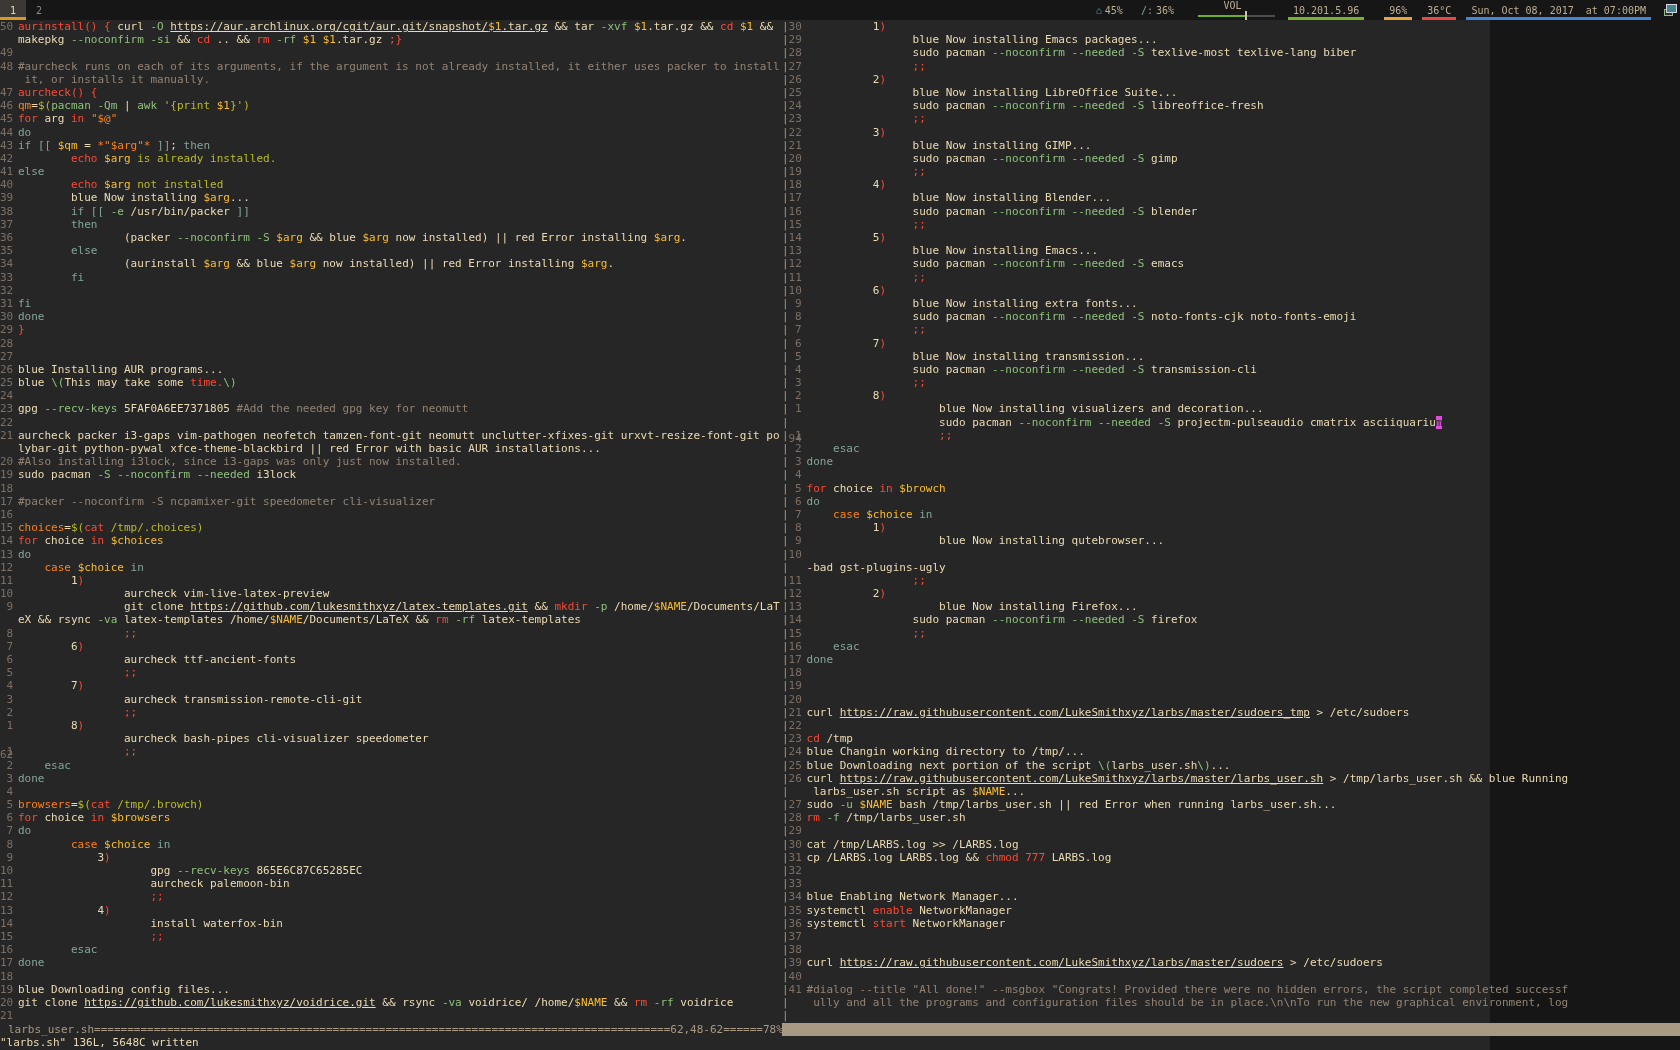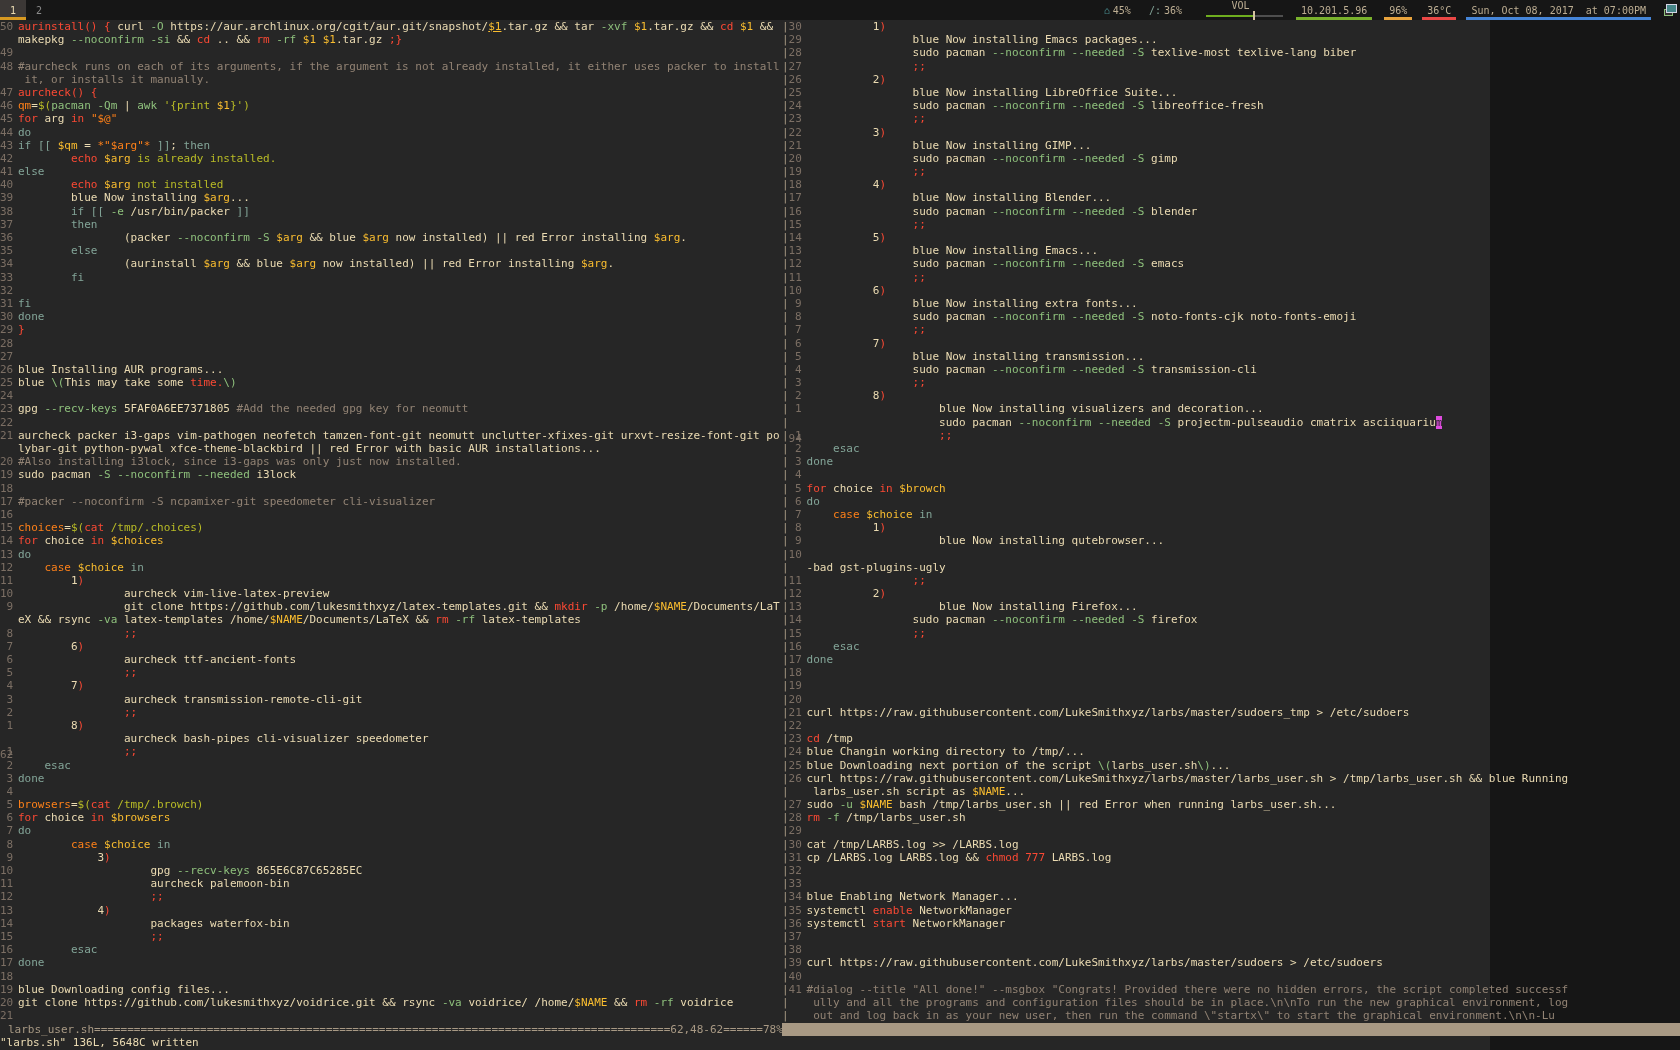--- a/index.html
+++ b/index.html
@@ -42,21 +42,21 @@
   .ln.cur { text-align:left;margin-top:16px; }
   .code { white-space:pre; }
   .t-f { color:#ebdbb2; }
   .t-r { color:#fb4934; }
   .t-g { color:#b8bb26; }
   .t-y { color:#fabd2f; }
   .t-b { color:#83a598; }
   .t-a { color:#8ec07c; }
   .t-o { color:#fe8019; }
   .t-c { color:#928374; }
-  .t-u  { color:#ebdbb2; }
+  .t-u  { color:#ebdbb2; text-decoration:underline; }
   .t-uy { color:#fabd2f; text-decoration:underline; }
   .t-cur { background:#de4bde; color:#262626; }
   
   #statusline { position:absolute; top:1003.2px; left:0; width:1680px; height:13.2px;
                 white-space:pre; overflow:hidden; }
   #statusline-left { position:absolute; left:8px; top:0; width:782px; height:13.2px;
                      color:#a89984; overflow:hidden; }
   #statusline-right { position:absolute; left:782px; top:0; width:898px; height:13.2px;
                       background:#a89984; color:#1d2021; overflow:hidden; }
   #message-line { position:absolute; top:1016.4px; left:0; width:1680px; height:13.2px;
@@ -75,21 +75,21 @@
   </div>
   <div class="sitem" style="margin-right:16px;">
     <span class="slash">/:</span><span>36%</span>
   </div>
   <div class="sitem" style="margin-right:18px;flex-direction:column;">
     <span>VOL</span>
     <span id="vol-slider">
       <span class="green"></span><span class="tick"></span><span class="rest"></span>
     </span>
   </div>
-  <div class="sitem ul ul-green" style="margin-right:22px;align-items:center;">
+  <div class="sitem ul ul-green" style="margin-right:30px;align-items:center;">
     <span>10.201.5.96</span>
   </div>
   <div class="sitem ul ul-orange" style="margin-right:20px;">
     <span>96%</span>
   </div>
   <div class="sitem ul ul-red" style="margin-right:20px;">
     <span>36°C</span>
   </div>
   <div class="sitem ul ul-blue" style="margin-right:8px;">
     <span>Sun, Oct 08, 2017  at 07:00PM</span>
@@ -163,21 +163,21 @@
       <div class="row"><span class="ln">4</span><span class="code"></span></div>
       <div class="row"><span class="ln">5</span><span class="code"><span class="t-o">browsers</span><span class="t-f">=</span><span class="t-g">$(</span><span class="t-r">cat </span><span class="t-g">/tmp/.browch</span><span class="t-g">)</span></span></div>
       <div class="row"><span class="ln">6</span><span class="code"><span class="t-r">for </span><span class="t-f">choice </span><span class="t-r">in </span><span class="t-y">$browsers</span></span></div>
       <div class="row"><span class="ln">7</span><span class="code"><span class="t-b">do</span></span></div>
       <div class="row"><span class="ln">8</span><span class="code"><span class="t-f">        </span><span class="t-o">case </span><span class="t-y">$choice </span><span class="t-b">in</span></span></div>
       <div class="row"><span class="ln">9</span><span class="code"><span class="t-f">            3</span><span class="t-r">)</span></span></div>
       <div class="row"><span class="ln">10</span><span class="code"><span class="t-f">                    gpg </span><span class="t-a">--recv-keys </span><span class="t-f">865E6C87C65285EC</span></span></div>
       <div class="row"><span class="ln">11</span><span class="code"><span class="t-f">                    aurcheck palemoon-bin</span></span></div>
       <div class="row"><span class="ln">12</span><span class="code"><span class="t-f">                    </span><span class="t-r">;;</span></span></div>
       <div class="row"><span class="ln">13</span><span class="code"><span class="t-f">            4</span><span class="t-r">)</span></span></div>
-      <div class="row"><span class="ln">14</span><span class="code"><span class="t-f">                    packages waterfox-bin</span></span></div>
+      <div class="row"><span class="ln">14</span><span class="code"><span class="t-f">                    install waterfox-bin</span></span></div>
       <div class="row"><span class="ln">15</span><span class="code"><span class="t-f">                    </span><span class="t-r">;;</span></span></div>
       <div class="row"><span class="ln">16</span><span class="code"><span class="t-f">        </span><span class="t-b">esac</span></span></div>
       <div class="row"><span class="ln">17</span><span class="code"><span class="t-b">done</span></span></div>
       <div class="row"><span class="ln">18</span><span class="code"></span></div>
       <div class="row"><span class="ln">19</span><span class="code"><span class="t-f">blue Downloading config files...</span></span></div>
       <div class="row"><span class="ln">20</span><span class="code"><span class="t-f">git clone </span><span class="t-u">https://github.com/lukesmithxyz/voidrice.git</span><span class="t-f"> &amp;&amp; rsync </span><span class="t-a">-va </span><span class="t-f">voidrice/ /home/</span><span class="t-y">$NAME</span><span class="t-f"> &amp;&amp; </span><span class="t-r">rm </span><span class="t-a">-rf </span><span class="t-f">voidrice</span></span></div>
       <div class="row"><span class="ln">21</span><span class="code"></span></div>
     </div>
   <div class="pane" id="right-pane">
       <div class="row"><span class="sep">|</span><span class="ln">30</span><span class="code"><span class="t-f">          1</span><span class="t-r">)</span></span></div>
@@ -248,21 +248,21 @@
       <div class="row"><span class="sep">|</span><span class="ln">33</span><span class="code"></span></div>
       <div class="row"><span class="sep">|</span><span class="ln">34</span><span class="code"><span class="t-f">blue Enabling Network Manager...</span></span></div>
       <div class="row"><span class="sep">|</span><span class="ln">35</span><span class="code"><span class="t-f">systemctl </span><span class="t-r">enable </span><span class="t-f">NetworkManager</span></span></div>
       <div class="row"><span class="sep">|</span><span class="ln">36</span><span class="code"><span class="t-f">systemctl </span><span class="t-r">start </span><span class="t-f">NetworkManager</span></span></div>
       <div class="row"><span class="sep">|</span><span class="ln">37</span><span class="code"></span></div>
       <div class="row"><span class="sep">|</span><span class="ln">38</span><span class="code"></span></div>
       <div class="row"><span class="sep">|</span><span class="ln">39</span><span class="code"><span class="t-f">curl </span><span class="t-u">https://raw.githubusercontent.com/LukeSmithxyz/larbs/master/sudoers</span><span class="t-f"> &gt; /etc/sudoers</span></span></div>
       <div class="row"><span class="sep">|</span><span class="ln">40</span><span class="code"></span></div>
       <div class="row"><span class="sep">|</span><span class="ln">41</span><span class="code"><span class="t-c">#dialog --title "All done!" --msgbox "Congrats! Provided there were no hidden errors, the script completed successf</span></span></div>
       <div class="row"><span class="sep">|</span><span class="ln"></span><span class="code"><span class="t-c"> ully and all the programs and configuration files should be in place.\n\nTo run the new graphical environment, log</span></span></div>
-      <div class="row"><span class="sep">|</span><span class="ln"></span><span class="code"><span class="t-c"> out and log back in as your new user, then run the command \"startx\" to start the graphical environment.\n\n-Lu</span></span></div>
+      <div class="row"><span class="sep">|</span><span class="ln"></span></div>
     </div>
 
   <div id="statusline">
     <div id="statusline-left">larbs_user.sh=======================================================================================62,48-62======78%=</div>
     <div id="statusline-right">
       
       
       
     </div>
   </div>

